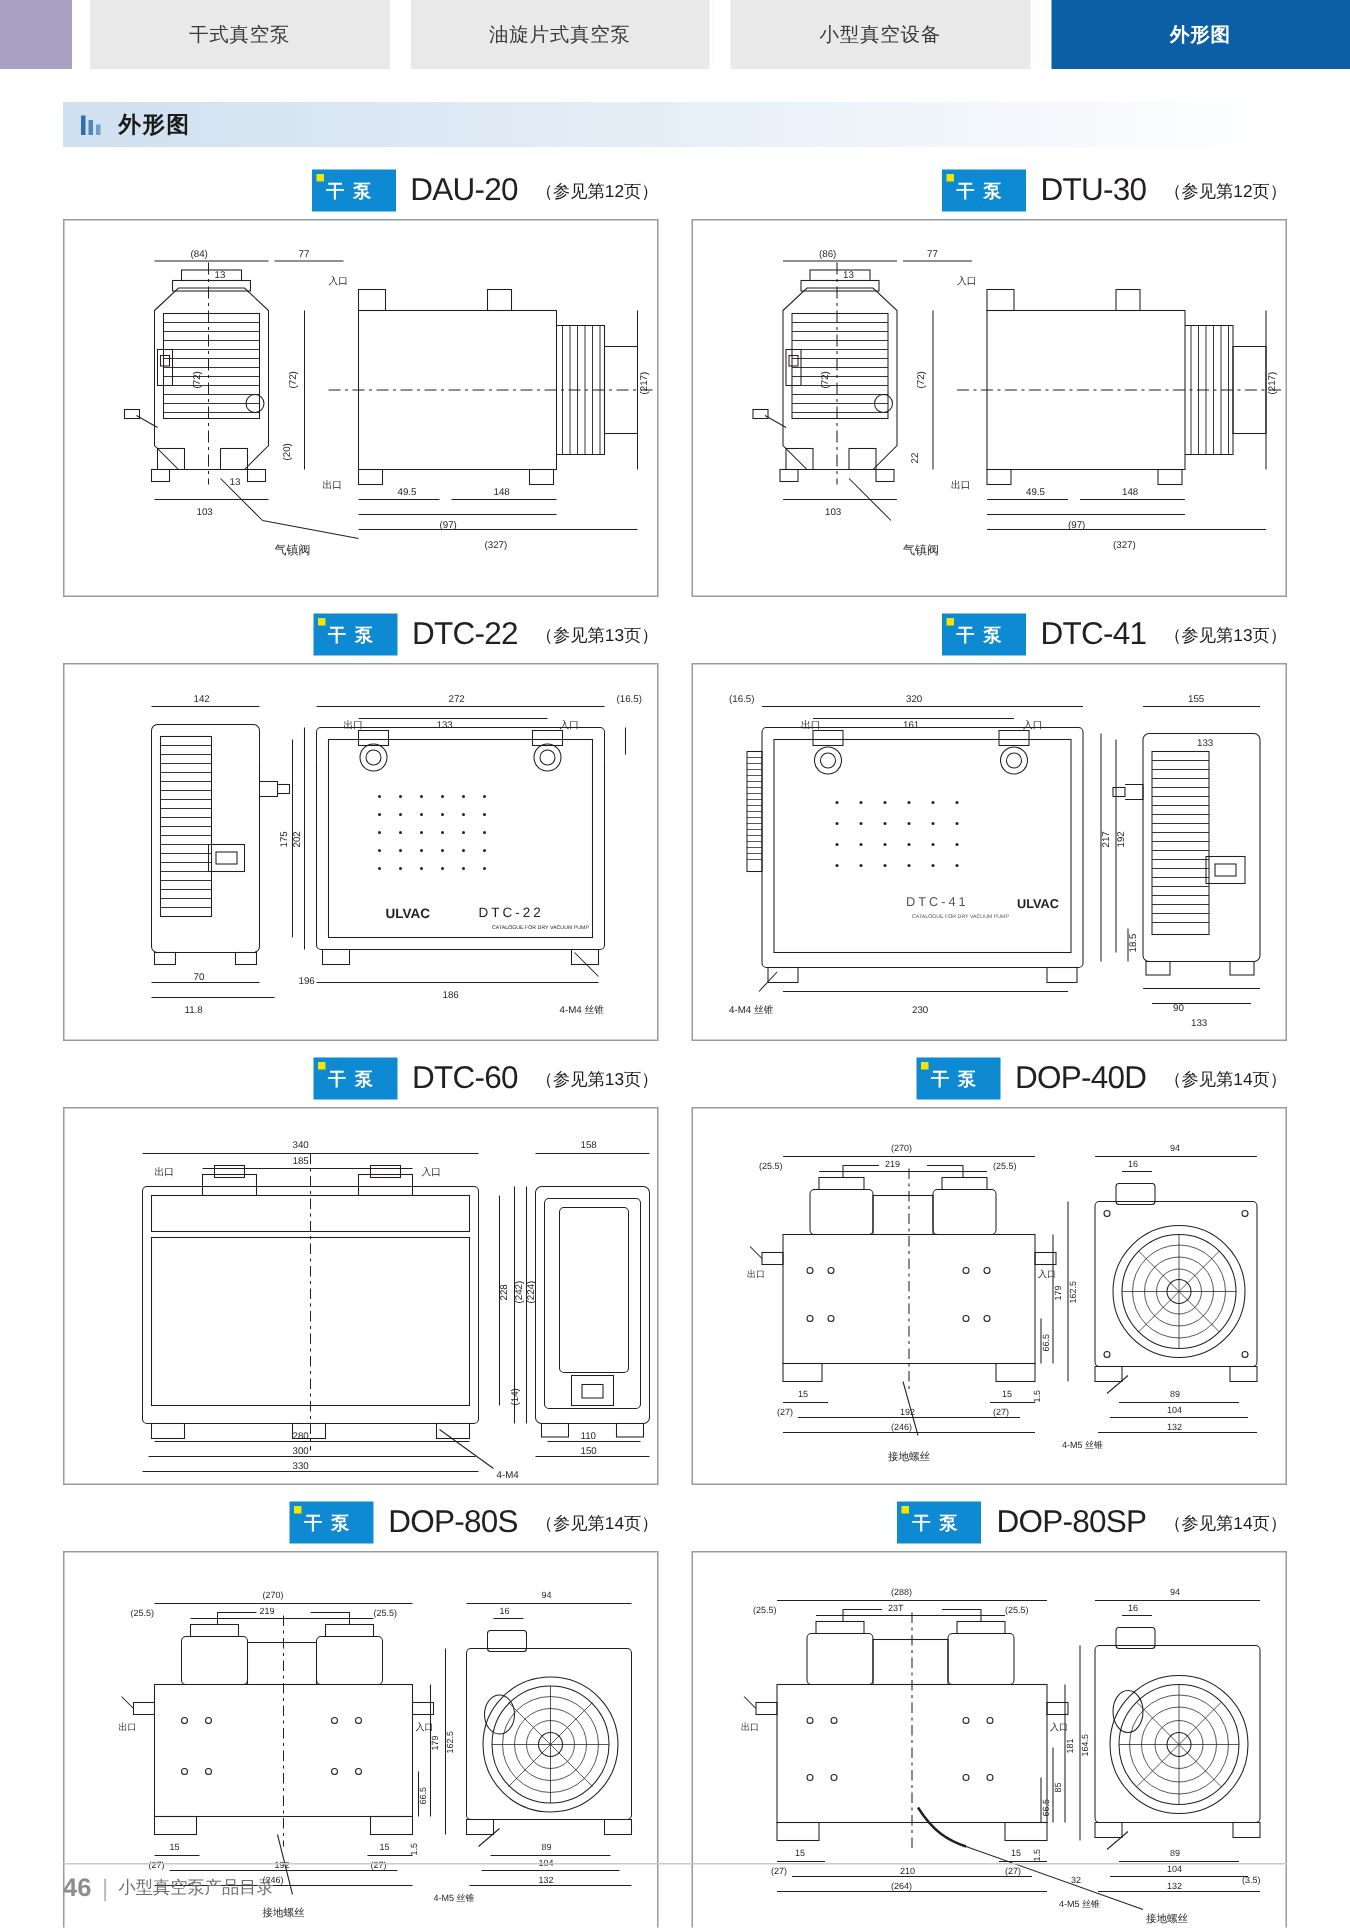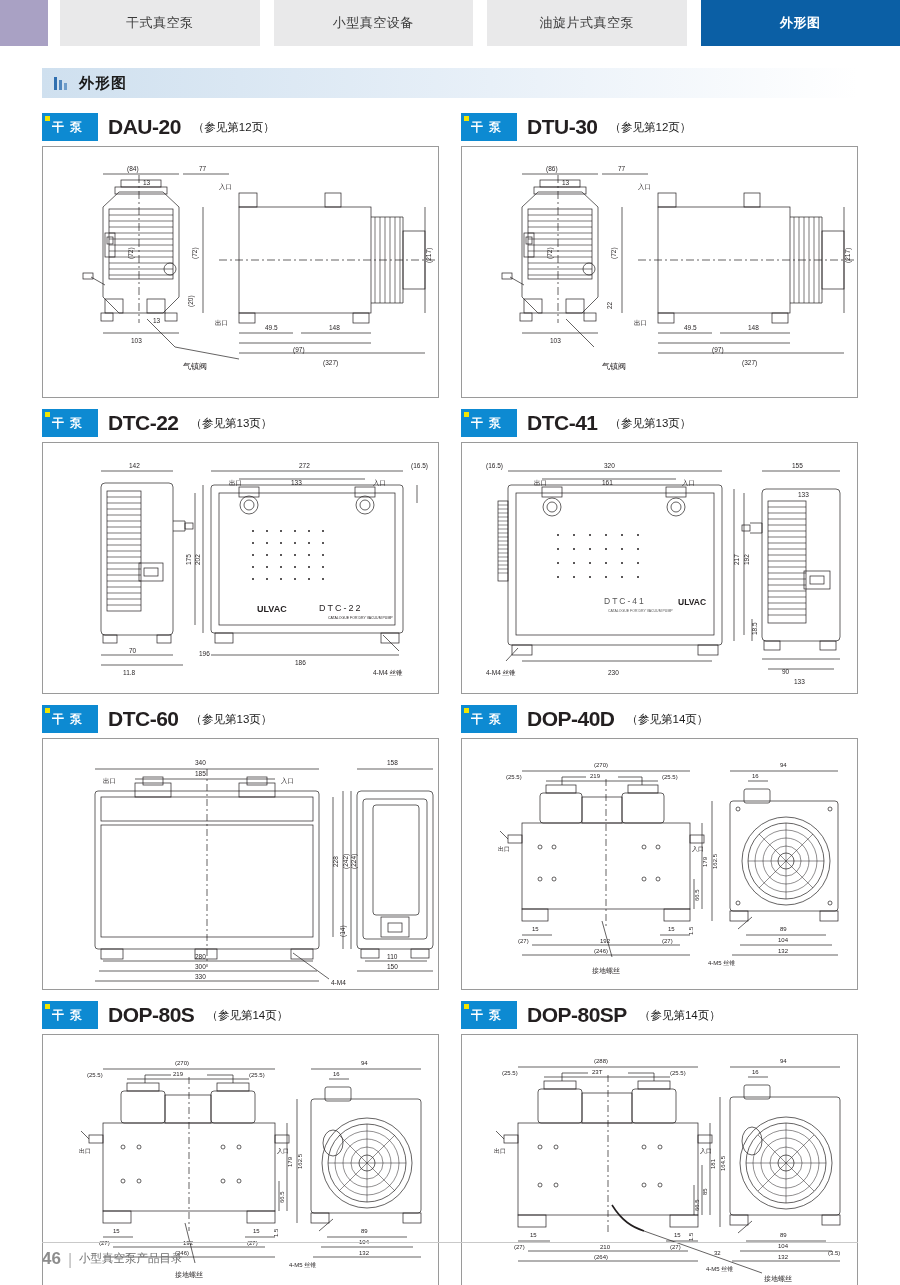--- a/index.html
+++ b/index.html
@@ -28,28 +28,28 @@
   .sec-bars i{display:block;width:3px;height:13px;background:#2f6fb0;margin-right:2px;}
   .sec-bars i:nth-child(2){height:10px;margin-top:3px;opacity:.8;}
   .sec-bars i:nth-child(3){height:7px;margin-top:6px;opacity:.6;}
   .section-head .title{font-size:15px;font-weight:bold;color:#1b1b1b;letter-spacing:1px;}
   
   .grid{
     margin:14px 42px 0 42px;display:grid;grid-template-columns:1fr 1fr;
     column-gap:22px;row-gap:10px;
   }
   .card{position:relative;}
-  .card-head{display:flex;align-items:center;height:30px;margin-bottom:4px;}
+  .card-head{display:flex;align-items:center;height:30px;margin-bottom:4px;justify-content:flex-end;}
   .badge{
     background:#0d8ad2;color:#fff;font-size:12px;font-weight:bold;
     padding:4px 10px;letter-spacing:6px;position:relative;height:20px;
     display:flex;align-items:center;
   }
   .badge .dot{position:absolute;left:3px;top:3px;width:5px;height:5px;background:#f2e600;}
-  .model{font-size:21px;font-weight:bold;margin-left:10px;letter-spacing:-.5px;}
+  .model{font-size:21px;font-weight:normal;margin-left:10px;letter-spacing:-.5px;}
   .ref{font-size:11.5px;margin-left:12px;color:#1b1b1b;}
   .figbox{
     border:1px solid #9a9a9a;height:250px;position:relative;background:#fff;
     overflow:hidden;
   }
   .figbox.tall{height:262px;}
   .figbox svg{position:absolute;left:0;top:0;}
   
   .footer{
     position:absolute;left:42px;right:42px;bottom:16px;
@@ -59,22 +59,22 @@
   .pagenum{font-size:17px;color:#8d8d8d;font-weight:bold;}
   .footsep{color:#b9b9b9;margin:0 7px;font-size:16px;}
   .foottext{font-size:11.5px;color:#6f6f6f;padding-bottom:3px;text-align:right;}
 </style>
 </head>
 <body>
 
 <div class="tabbar">
   <div class="tab-corner"></div>
   <div class="tab">干式真空泵</div>
+  <div class="tab">油旋片式真空泵</div>
   <div class="tab">小型真空设备</div>
-  <div class="tab">油旋片式真空泵</div>
   <div class="tab active">外形图</div>
 </div>
 
 <div class="section-head">
   <span class="sec-bars">
       <i></i>
       <i></i>
       <i></i>
     </span>
   <span class="title">外形图</span>

